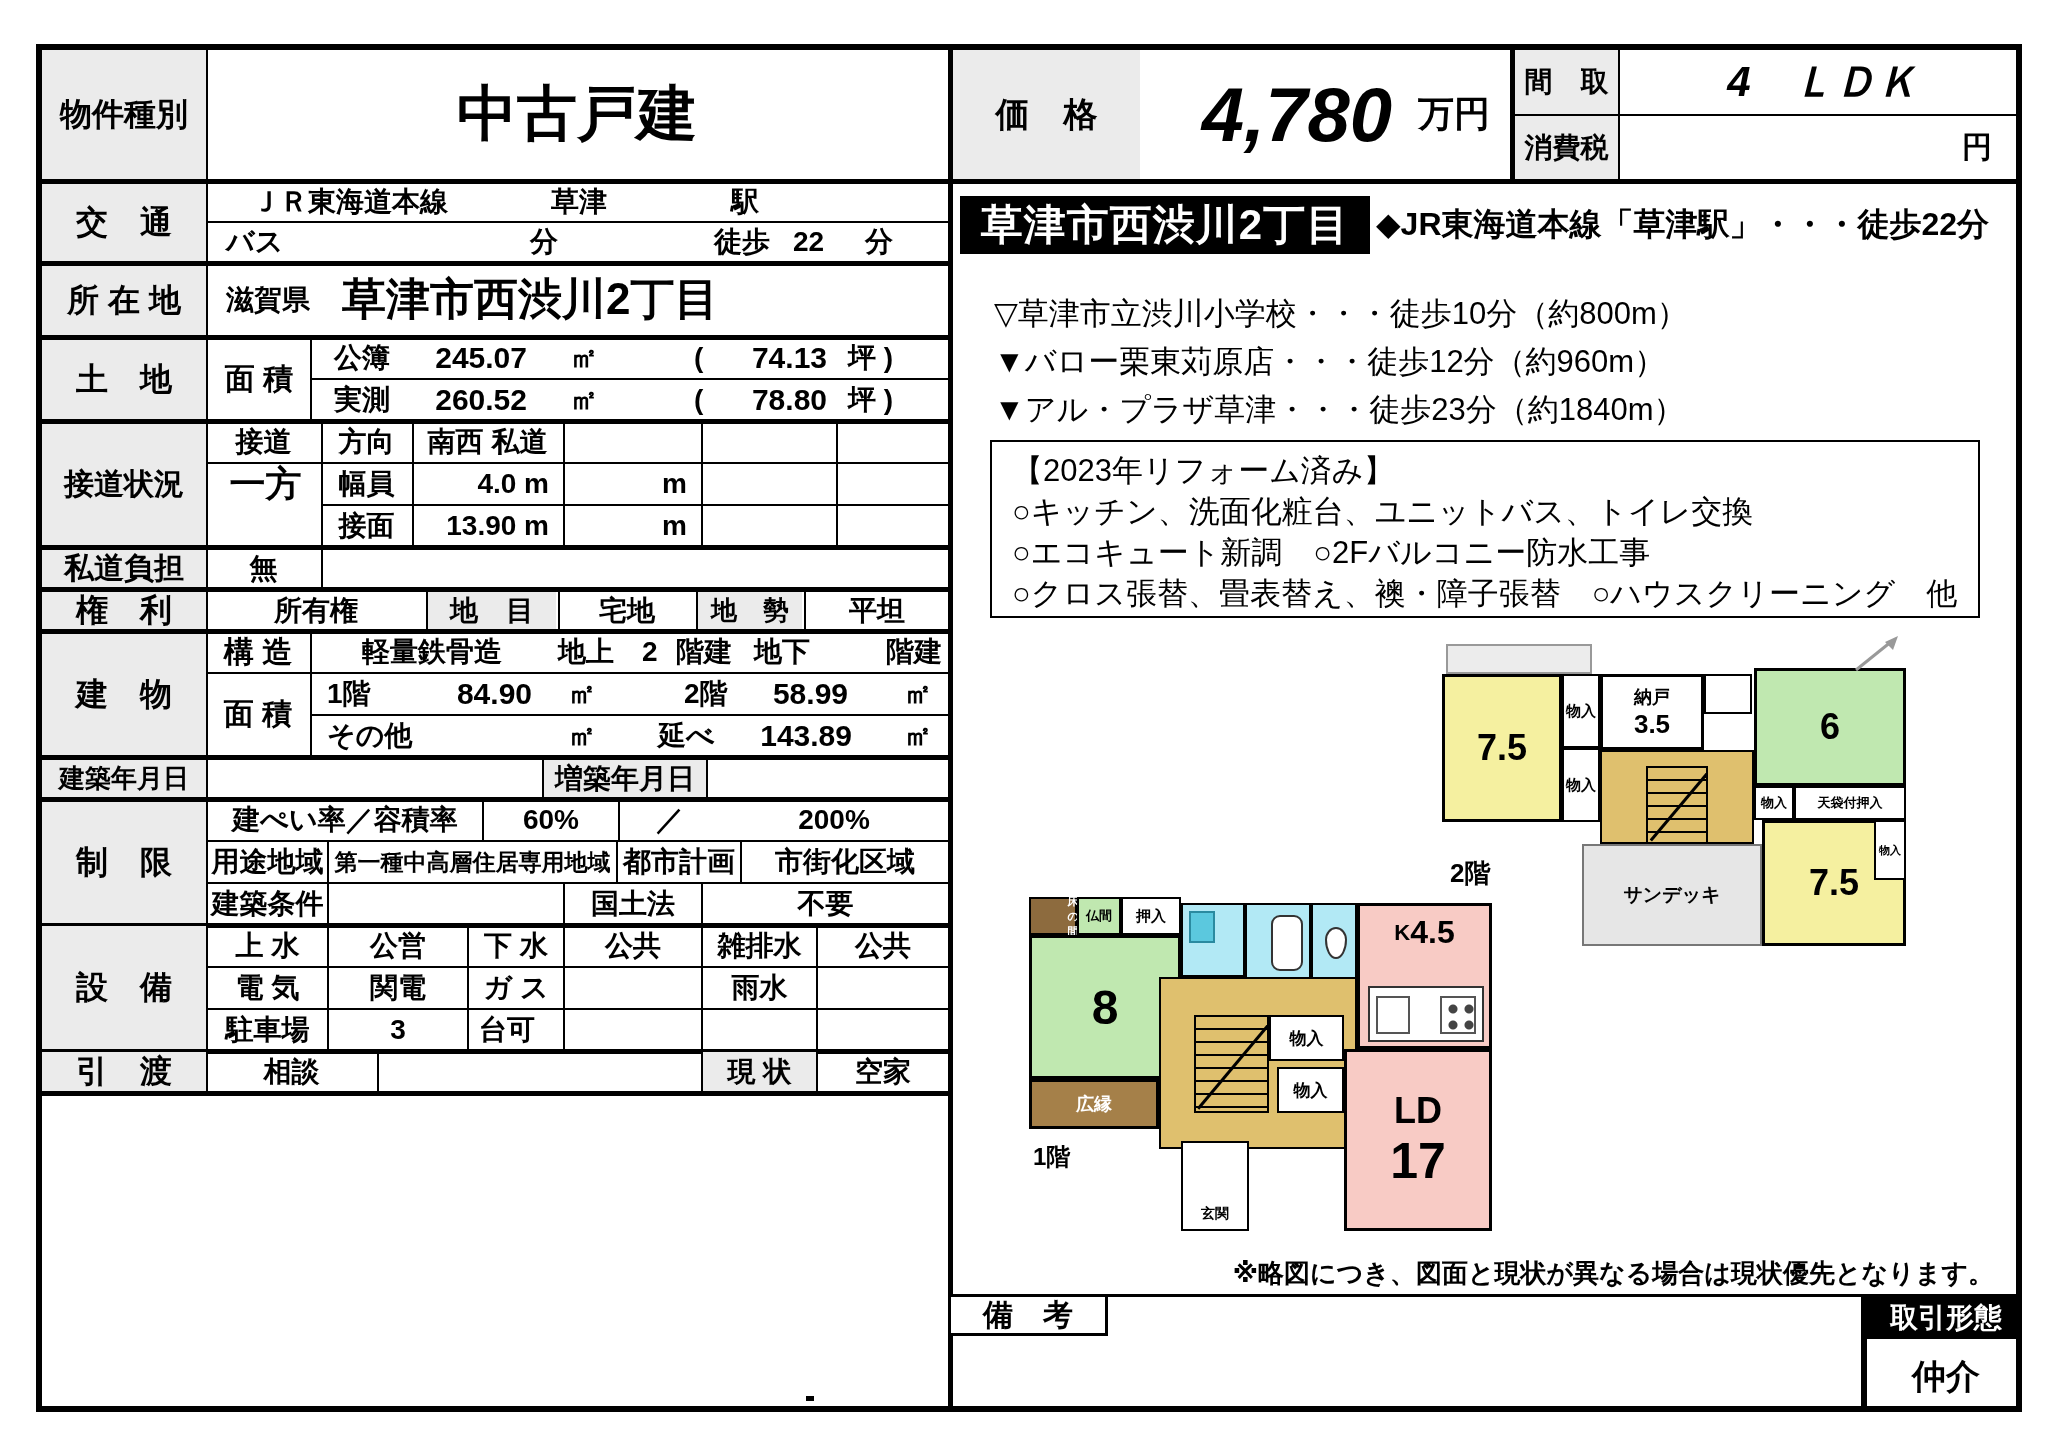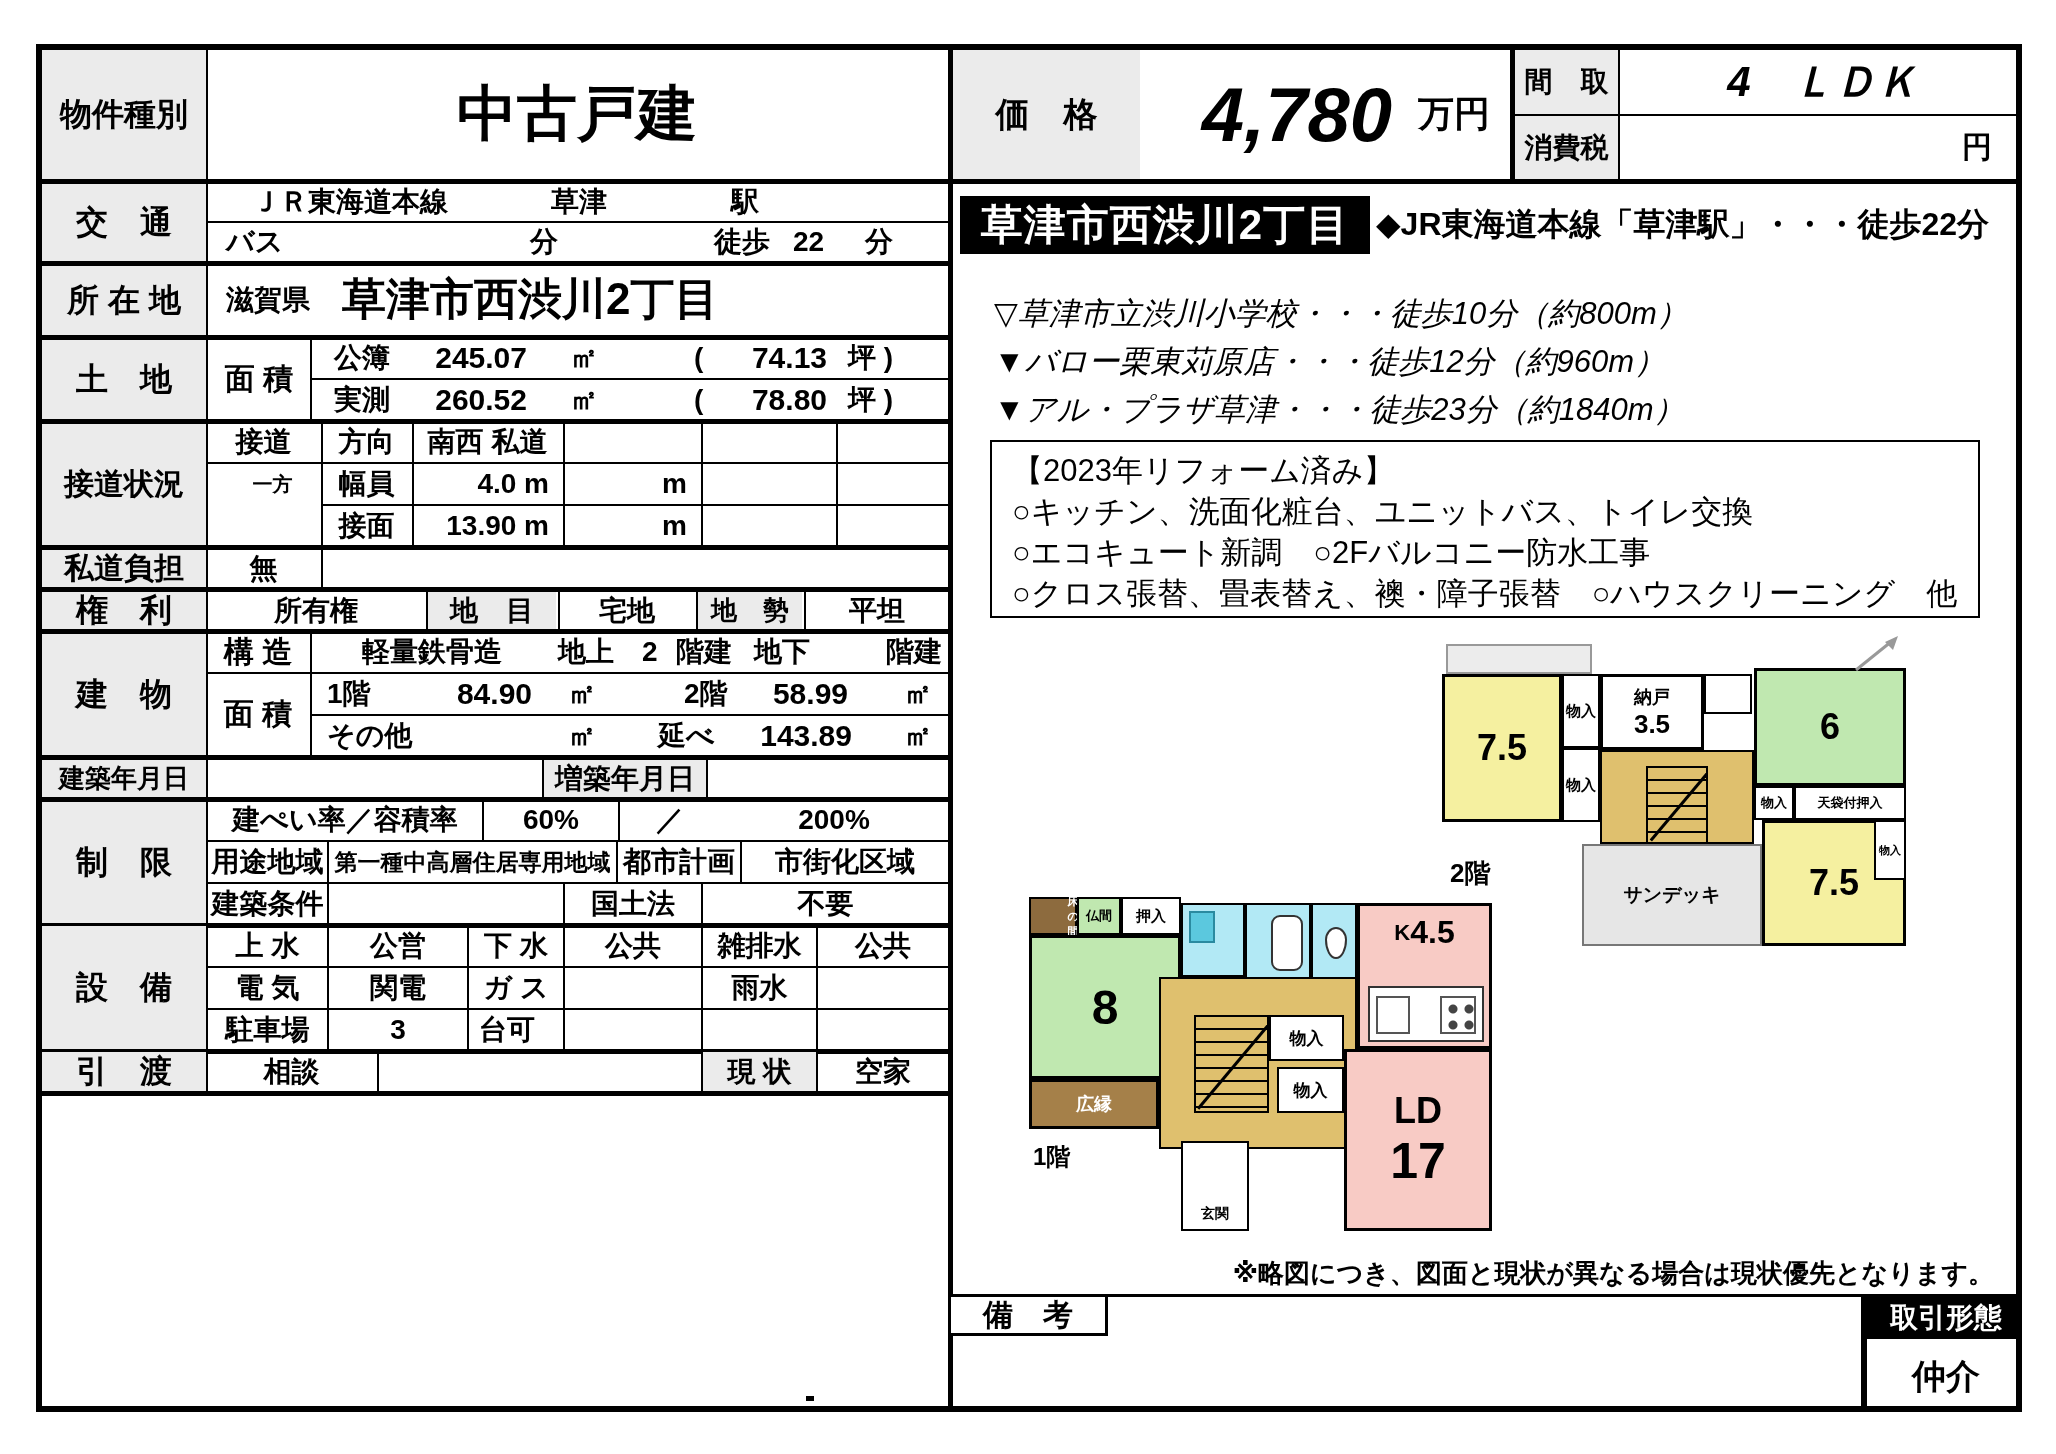--- a/index.html
+++ b/index.html
@@ -20,21 +20,21 @@
   .room{position:absolute;box-sizing:border-box;display:flex;align-items:center;
         justify-content:center;font-weight:700;}
   .plan{position:absolute;}
   .steps{background:repeating-linear-gradient(to bottom,#dfc06e 0 11px,#000 11px 13px);
          border:2px solid #000;box-sizing:border-box;overflow:hidden;}
   .diag{position:absolute;width:3px;height:120%;background:#000;left:52%;top:-8%;
         transform:rotate(40deg);}
   .burner{background-image:radial-gradient(circle,#444 4px,transparent 5px);
           background-size:16px 16px;background-position:3px 3px;border:2px solid #555;}
   .blk{background:#000;color:#fff;}
-  .poi{position:absolute;font-size:31px;white-space:nowrap;font-style:italic;}
+  .poi{position:absolute;font-size:31px;white-space:nowrap;}
 </style>
 </head>
 <body>
 
 <div id="page">
 <div class="doc">
 
   <i class="vk" style="left:906px;top:0;height:1368px"></i>
   <i class="hl" style="top:129px;width:1986px"></i>
   <i class="hl" style="top:211px"></i>
@@ -131,21 +131,21 @@
   <span class="c cr" style="left:370px;top:330px;width:115px;height:39px;font-size:30px">260.52</span>
   <span class="c" style="left:528px;top:330px;height:39px;font-size:28px">㎡</span>
   <span class="c" style="left:652px;top:330px;height:39px;font-size:28px">(</span>
   <span class="c cr" style="left:700px;top:330px;width:85px;height:39px;font-size:30px">78.80</span>
   <span class="c" style="left:806px;top:330px;height:39px;font-size:28px">坪 )</span>
 
   <div class="c gray" style="left:0;top:374px;width:164px;height:121px;font-size:30px">接道状況</div>
   <div class="c" style="left:166px;top:372px;width:111px;height:40px;font-size:28px">接道</div>
   <div class="c" style="left:281px;top:372px;width:87px;height:40px;font-size:28px">方向</div>
   <div class="c" style="left:372px;top:372px;width:147px;height:40px;font-size:28px">南西 私道</div>
-  <div class="c" style="left:175px;top:414px;width:111px;height:40px;font-size:20px">一方</div>
+  <div class="c" style="left:168px;top:414px;width:111px;height:40px;font-size:36px">一方</div>
   <div class="c" style="left:281px;top:414px;width:87px;height:40px;font-size:28px">幅員</div>
   <div class="c cr" style="left:372px;top:414px;width:143px;height:40px;font-size:28px;padding-right:8px">4.0 m</div>
   <div class="c cr" style="left:523px;top:414px;width:130px;height:40px;font-size:28px;padding-right:8px">m</div>
   <div class="c" style="left:281px;top:456px;width:87px;height:40px;font-size:28px">接面</div>
   <div class="c cr" style="left:372px;top:456px;width:143px;height:40px;font-size:28px;padding-right:8px">13.90 m</div>
   <div class="c cr" style="left:523px;top:456px;width:130px;height:40px;font-size:28px;padding-right:8px">m</div>
 
   <div class="c gray" style="left:0;top:500px;width:164px;height:37px;font-size:30px">私道負担</div>
   <div class="c" style="left:166px;top:498px;width:111px;height:41px;font-size:28px">無</div>
 

